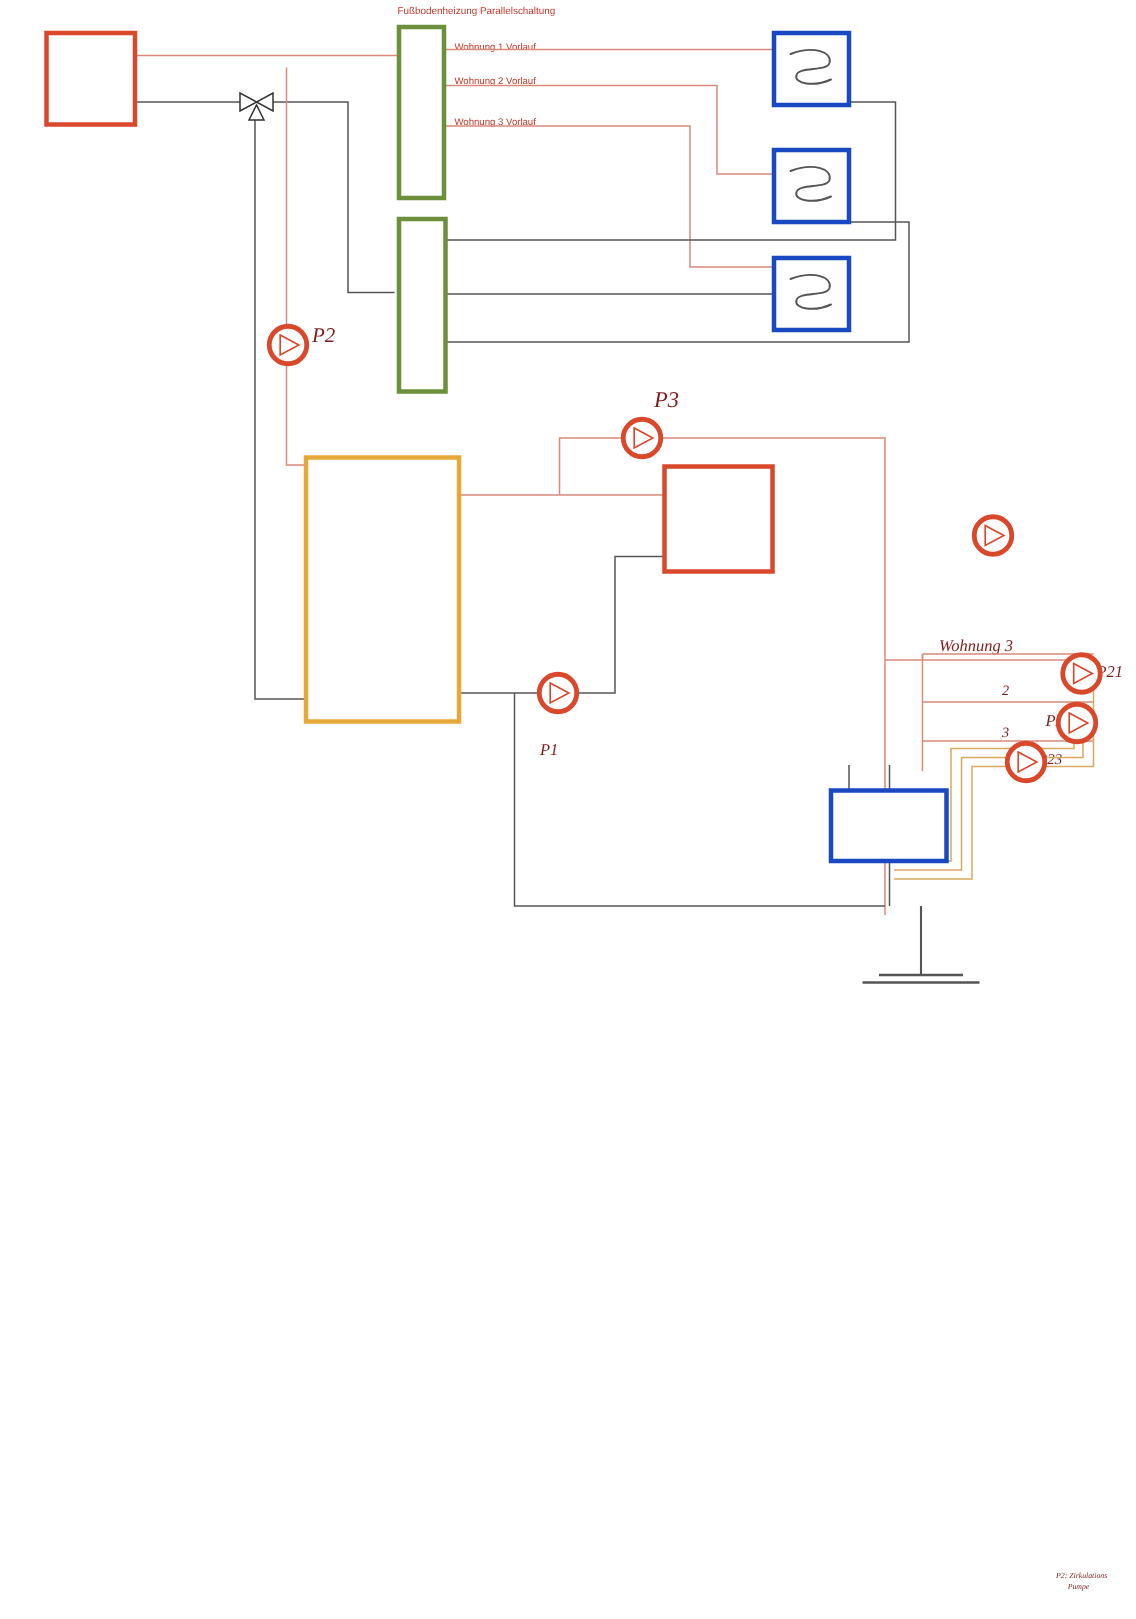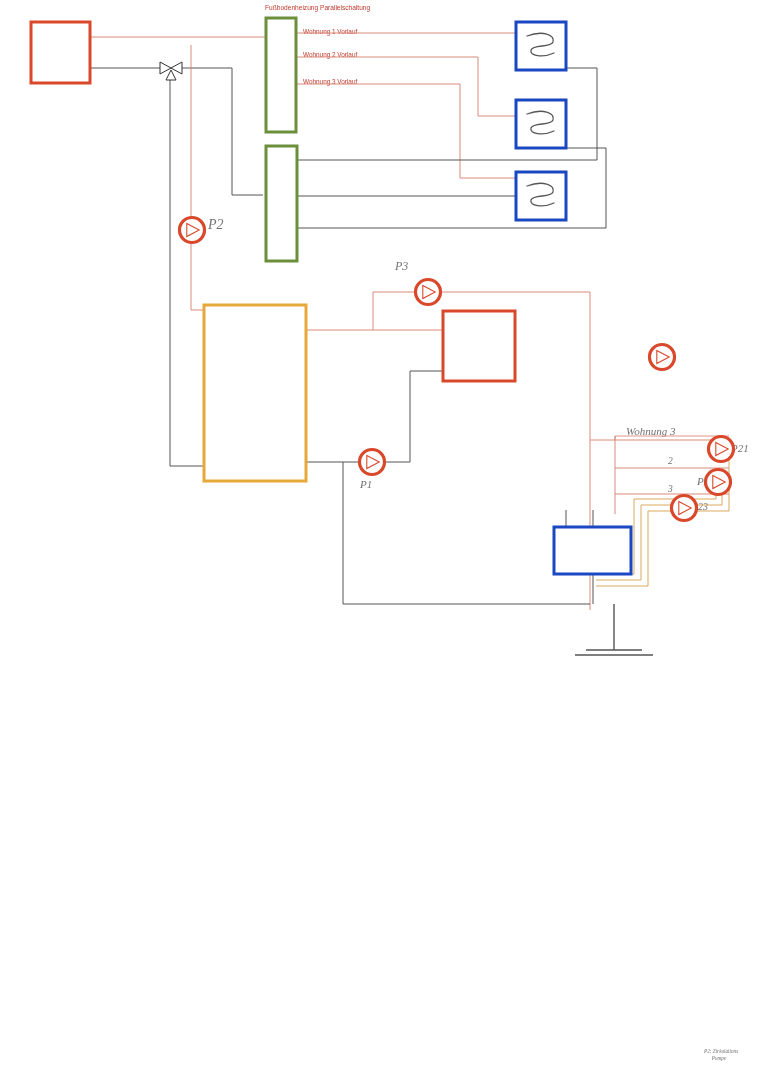--- a/index.html
+++ b/index.html
@@ -4,21 +4,21 @@
 <title>Heizungsschema</title>
 <style>
   html,body{margin:0;padding:0;background:#ffffff;}
   body{
     font-family:"Liberation Sans", sans-serif;
     width:757px;height:1079px;position:relative;overflow:hidden;
   }
   #canvas{position:absolute;inset:0;width:757px;height:1079px;}
   .lbl{position:absolute;white-space:pre;pointer-events:none;}
   .lbl-red{color:#c0392b;font-size:6.5px;font-family:"Liberation Sans",sans-serif;}
-  .lbl-hand{color:#737373;font-family:"Liberation Serif",serif;font-style:italic;}
+  .lbl-hand{color:#7f1d1d;font-family:"Liberation Serif",serif;font-style:italic;}
 </style>
 </head>
 <body>
 
 <div class="lbl lbl-red" style="left:265px;top:4px;font-size:6.6px;">Fußbodenheizung Parallelschaltung</div>
 
 <div class="lbl lbl-red" style="left:303px;top:28px;font-size:6.4px;">Wohnung 1 Vorlauf</div>
 <div class="lbl lbl-red" style="left:303px;top:51px;font-size:6.4px;">Wohnung 2 Vorlauf</div>
 <div class="lbl lbl-red" style="left:303px;top:78px;font-size:6.4px;">Wohnung 3 Vorlauf</div>
 
@@ -31,22 +31,22 @@
 
 <div class="lbl lbl-hand" style="left:34px;top:28px;font-size:7.2px;line-height:9.5px;">Wärmepumpe
 Monoblock</div>
 
 <div class="lbl lbl-hand" style="left:626px;top:425px;font-size:11px;">Wohnung 3</div>
 
 <div class="lbl lbl-hand" style="left:668px;top:456px;font-size:9.5px;">2</div>
 <div class="lbl lbl-hand" style="left:668px;top:484px;font-size:9.5px;">3</div>
 
 <div class="lbl lbl-hand" style="left:208px;top:217px;font-size:14px;">P2</div>
-<div class="lbl lbl-hand" style="left:395px;top:259px;font-size:12px;">P3</div>
-<div class="lbl lbl-hand" style="left:360px;top:478px;font-size:11px;">P1</div>
+<div class="lbl lbl-hand" style="left:436px;top:259px;font-size:15px;">P3</div>
+<div class="lbl lbl-hand" style="left:360px;top:494px;font-size:11px;">P1</div>
 <div class="lbl lbl-hand" style="left:731px;top:442px;font-size:11px;">P21</div>
 <div class="lbl lbl-hand" style="left:697px;top:475px;font-size:11px;">P22</div>
 <div class="lbl lbl-hand" style="left:692px;top:501px;font-size:10px;">P23</div>
 
 <div class="lbl lbl-hand" style="left:704px;top:1048px;font-size:5.2px;line-height:6.5px;">P2: Zirkulations
       Pumpe</div>
 
 <svg id="canvas" viewBox="0 0 757 1079" xmlns="http://www.w3.org/2000/svg">
 
   <defs>

